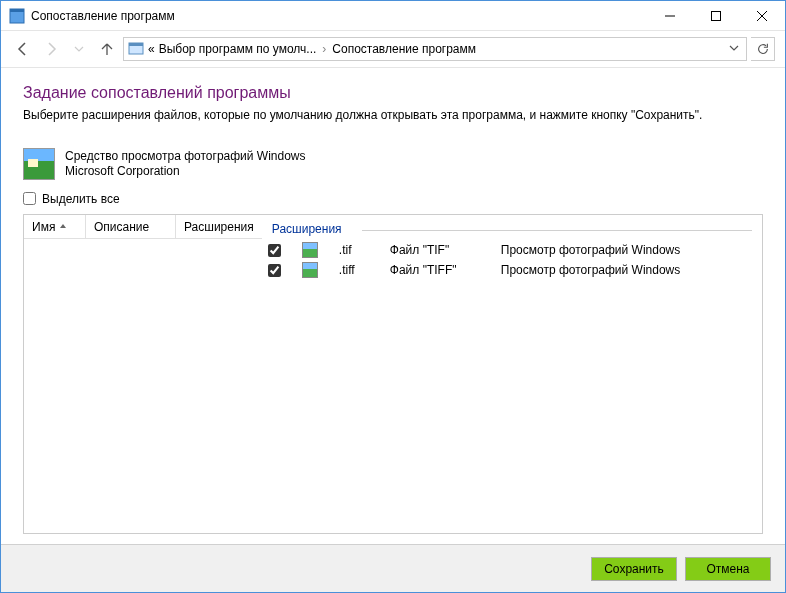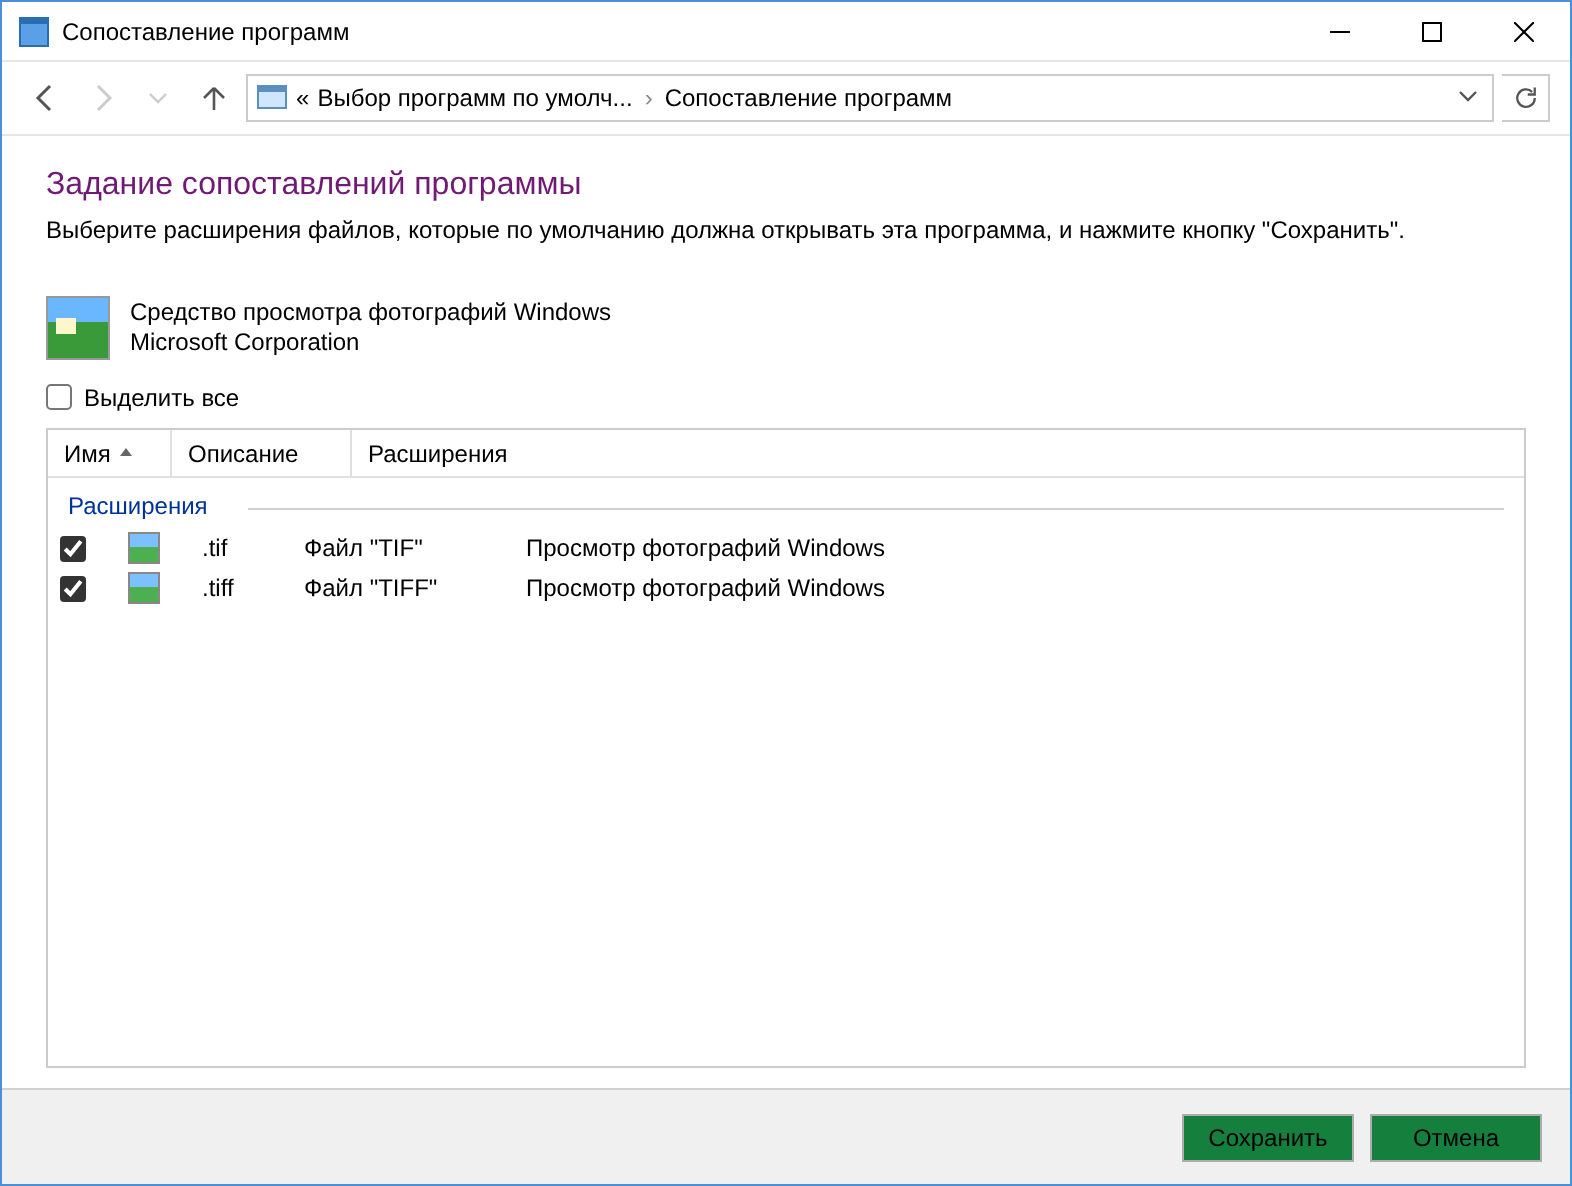--- a/index.html
+++ b/index.html
@@ -102,21 +102,21 @@
     background: #fff7cc;
   }
   .program-text { line-height: 1.3; }
   .select-all-row { display: flex; gap: 6px; margin-bottom: 8px; }
   .select-all-row input { margin: 0; }
   
   .listview {
     flex: 1;
     border: 1px solid #ccc;
     display: flex;
-    flex-direction: column;
+    flex-direction: row;
     overflow: hidden;
     background: #fff;
   }
   .lv-header {
     display: flex;
     height: 24px;
     border-bottom: 1px solid #e0e0e0;
     align-items: stretch;
     user-select: none;
   }
@@ -163,21 +163,21 @@
     display: flex;
     align-items: center;
     justify-content: flex-end;
     padding: 0 14px;
     gap: 8px;
   }
   .btn {
     min-width: 86px;
     height: 24px;
     border: 1px solid #adadad;
-    background: #15803d;
+    background: #84cc16;
     font-size: 12px;
     padding: 0 12px;
     cursor: default;
   }
   input[type=checkbox] { width: 13px; height: 13px; accent-color: #333; }
 </style>
 </head>
 <body>
 
 <div class="titlebar">

